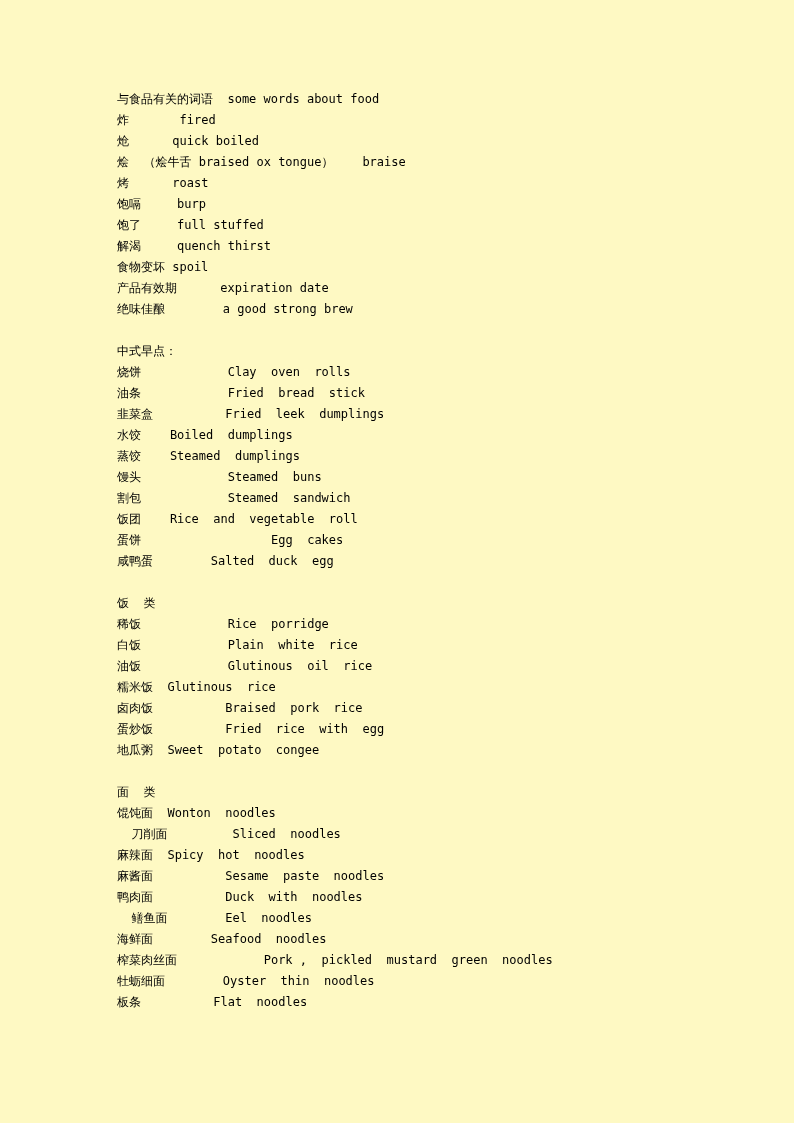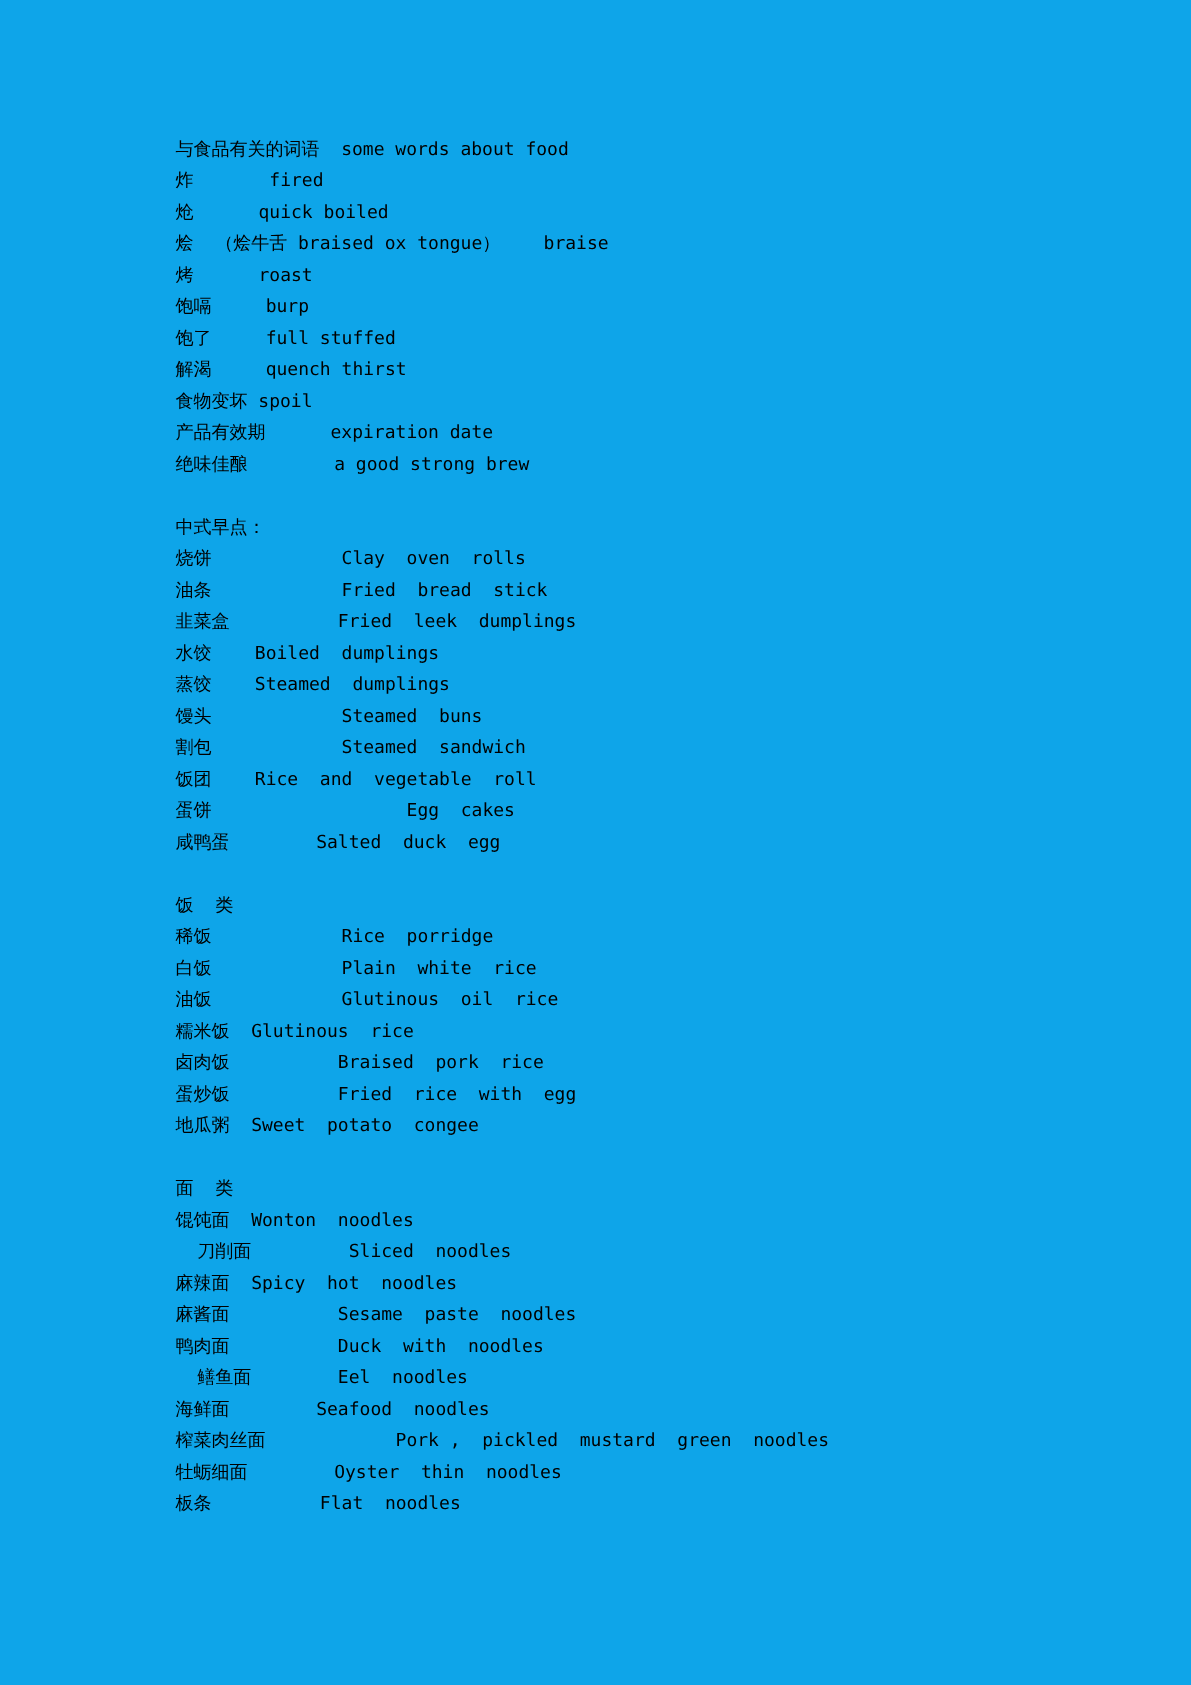--- a/index.html
+++ b/index.html
@@ -12,21 +12,21 @@
     width: 794px;
     height: 1123px;
     position: relative;
     overflow: hidden;
     font-family: "DejaVu Sans Mono", "Liberation Mono", monospace;
   }
   #doc-page {
     box-sizing: border-box;
     width: 794px;
     height: 1123px;
-    background: #0ea5e9;
+    background: #fef9c3;
     padding: 89px 60px 0 117px;
   }
   .doc-body {
     font-family: "DejaVu Sans Mono", "Liberation Mono", monospace;
     font-size: 12px;
     line-height: 21px;
     color: #000000;
     white-space: pre;
     letter-spacing: 0px;
   }

